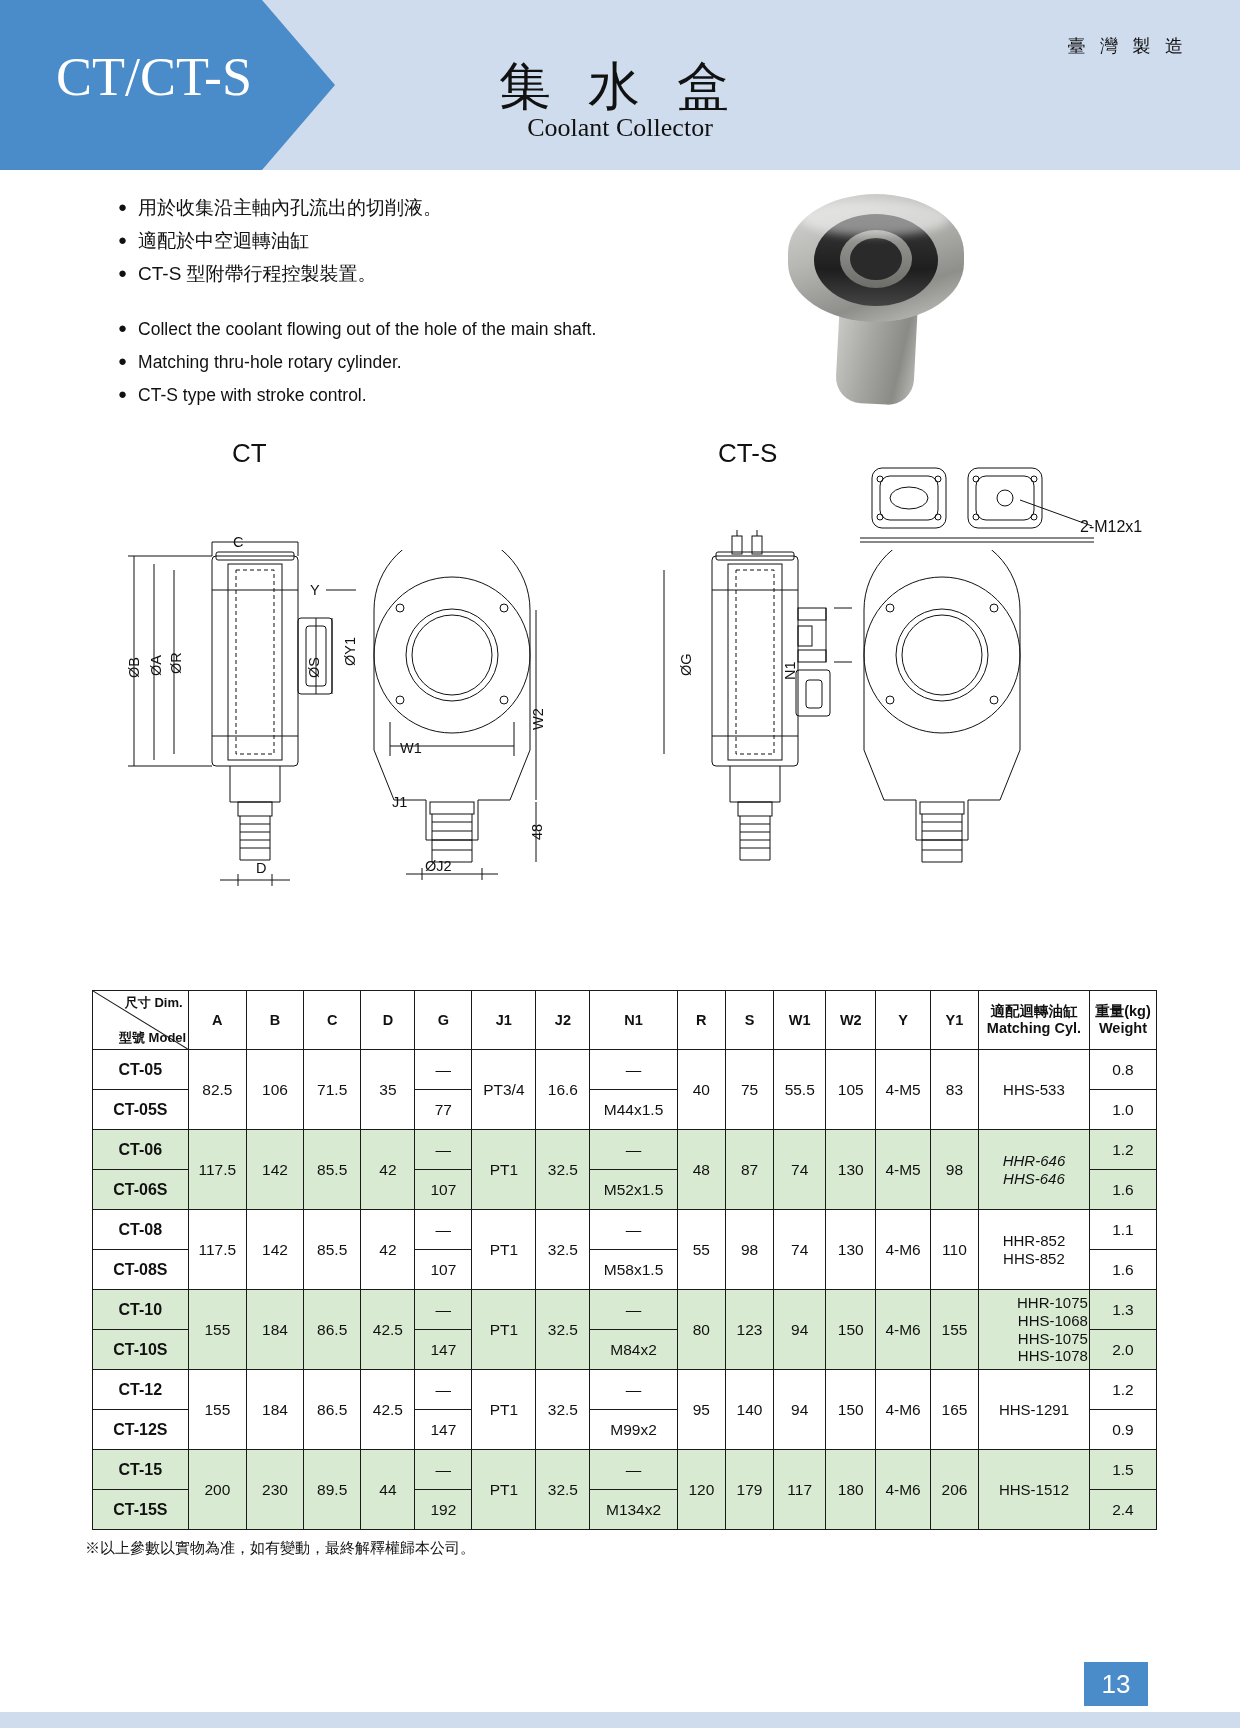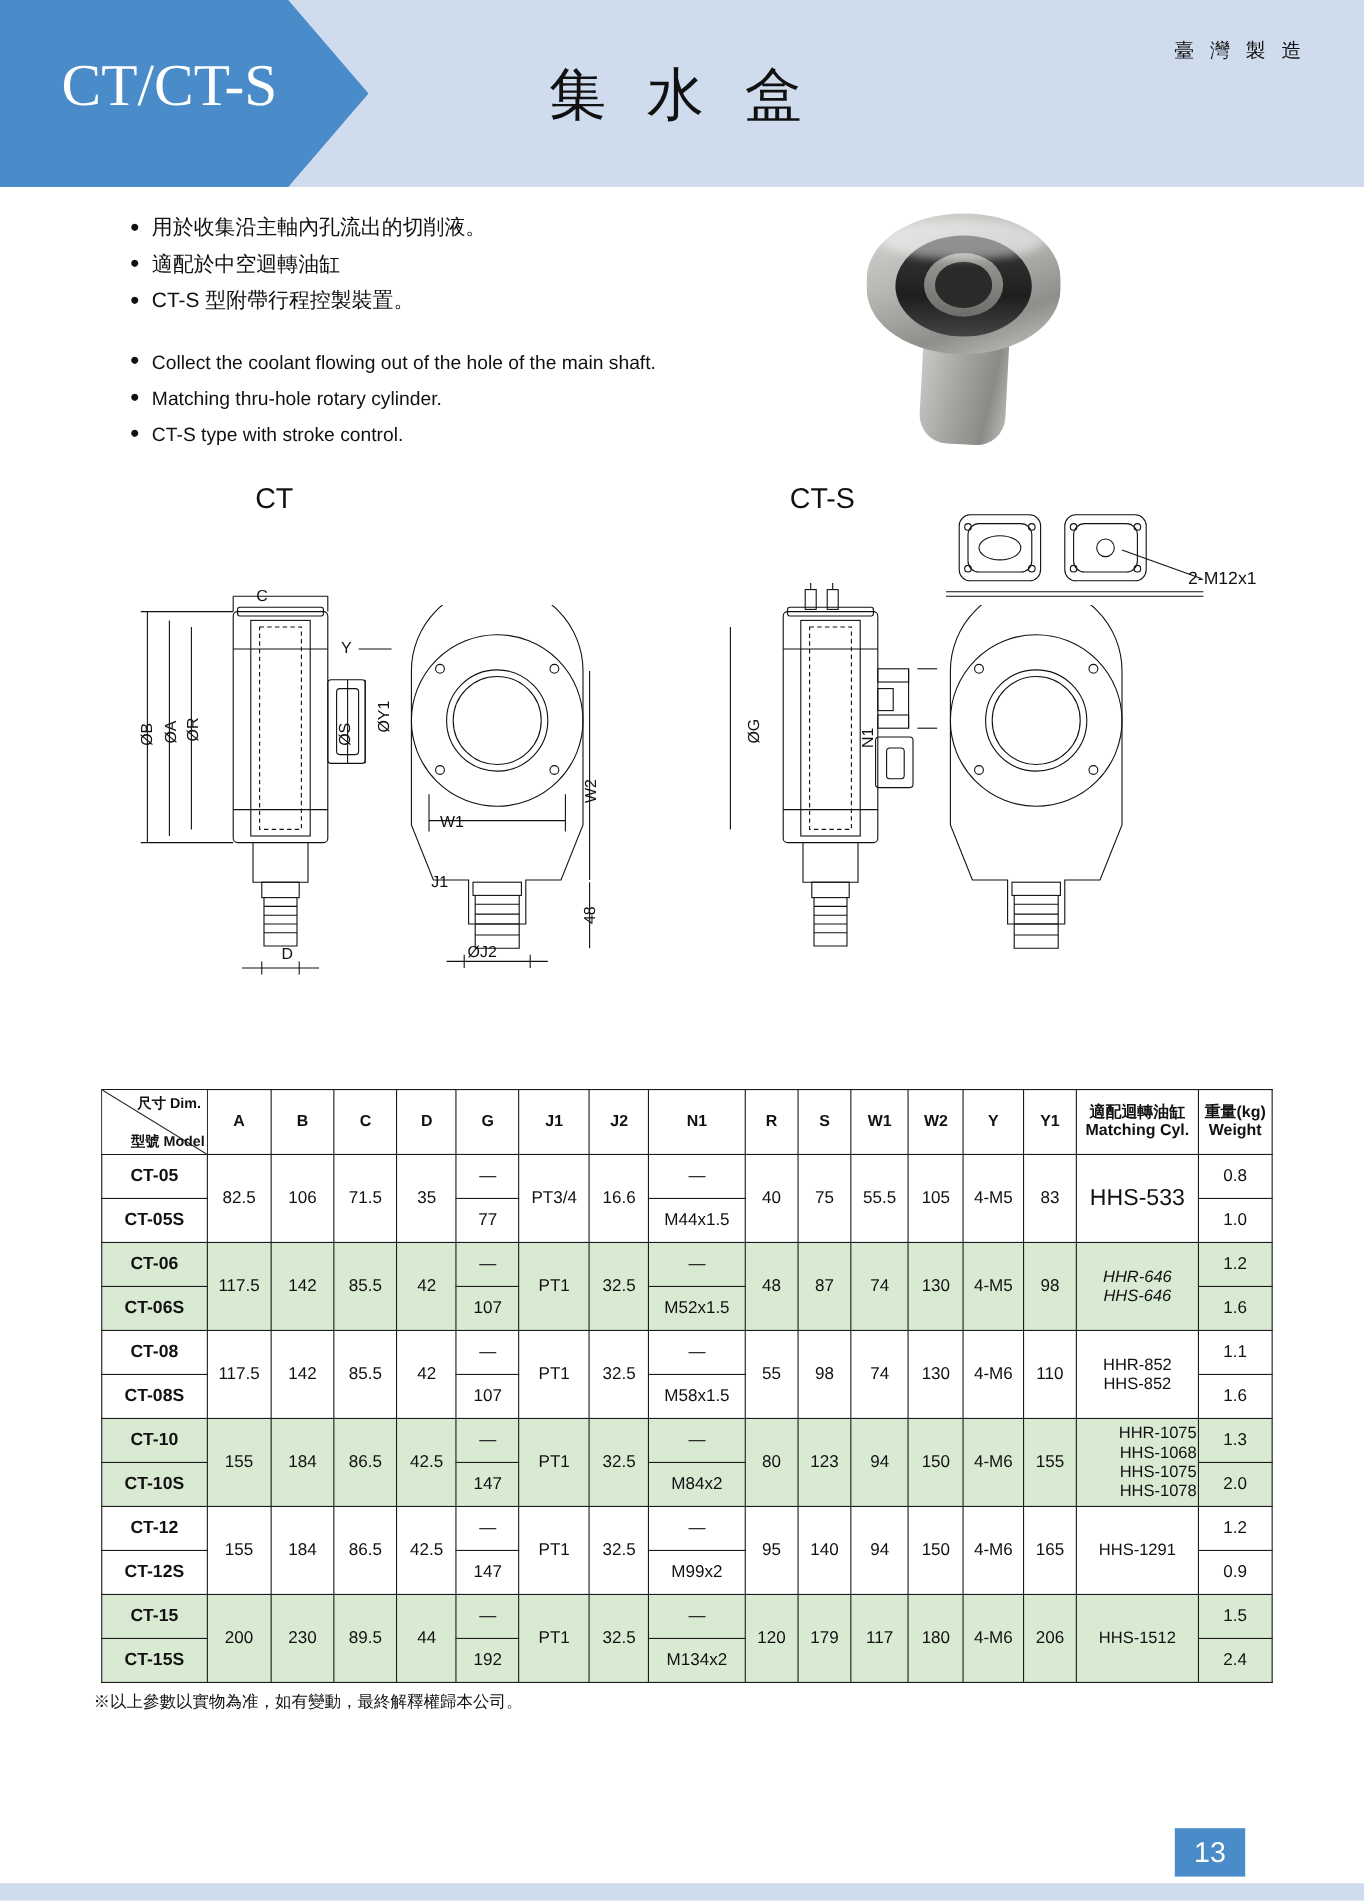--- a/index.html
+++ b/index.html
@@ -58,32 +58,33 @@
   #hdr-diag{position:relative;width:100px;}
   #hdr-diag .d1{position:absolute;left:4px;top:2px;font-size:13px;}
   #hdr-diag .d2{position:absolute;left:2px;bottom:2px;font-size:13px;margin-left:24px;}
   #hdr-diag .slash{position:absolute;left:0;top:0;width:100%;height:100%;}
   .two-line{line-height:1.15;}
 
   
   #notes{position:absolute;left:85px;top:1536px;font-size:15px;line-height:1.55;color:#111;}
 
   
-  #pagebox{position:absolute;right:108px;bottom:22px;width:64px;height:44px;background:#4a8bc9;
+  #pagebox{position:absolute;right:92px;bottom:22px;width:64px;height:44px;background:#4a8bc9;
     color:#fff;font-size:26px;display:flex;align-items:center;justify-content:center;}
   #footline{position:absolute;left:0;bottom:0;width:1240px;height:16px;background:#cfdced;}
 </style>
 </head>
 <body>
 
 <div id="header">
   <div id="header-band"></div>
   <div id="blue-arrow"></div>
   <div id="model-title">CT/CT-S</div>
   <div id="title-cn">集 水 盒</div>
+  <div id="title-en">Coolant Collector</div>
   <div id="made-in">臺 灣 製 造</div>
 </div>
 
 <div id="features">
   <div class="feat">
     <span class="dot">●</span>
     <span class="txt">用於收集沿主軸內孔流出的切削液。</span>
   </div>
   <div class="feat">
     <span class="dot">●</span>
@@ -328,21 +329,21 @@
           <td>—</td>
           <td rowspan="2">PT3/4</td>
           <td rowspan="2">16.6</td>
           <td>—</td>
           <td rowspan="2">40</td>
           <td rowspan="2">75</td>
           <td rowspan="2">55.5</td>
           <td rowspan="2">105</td>
           <td rowspan="2">4-M5</td>
           <td rowspan="2">83</td>
-          <td rowspan="2" style="line-height: 1.18; font-size: 21px;">
+          <td rowspan="2" style="line-height: 1.18; font-size: 15px;">
             <div>HHS-533</div>
           </td>
           <td>0.8</td>
         </tr>
         <tr class="white">
           <td class="modelcell">CT-05S</td>
           <td>77</td>
           <td>M44x1.5</td>
           <td>1.0</td>
         </tr>

